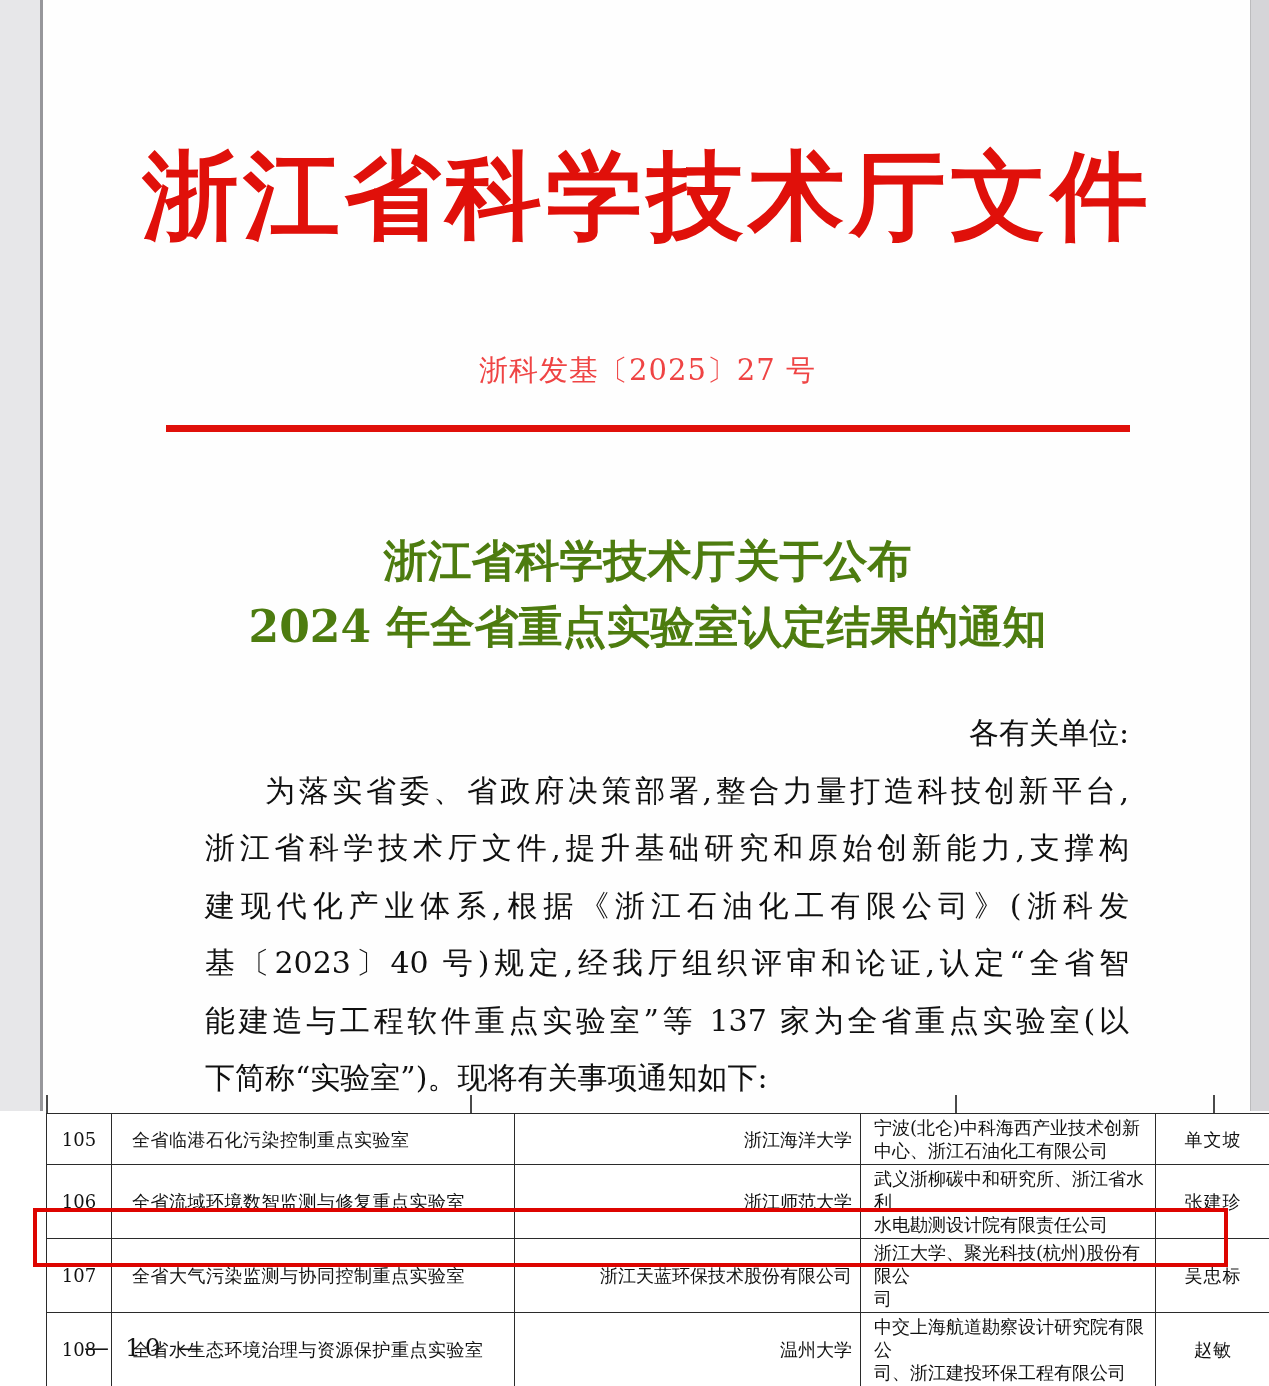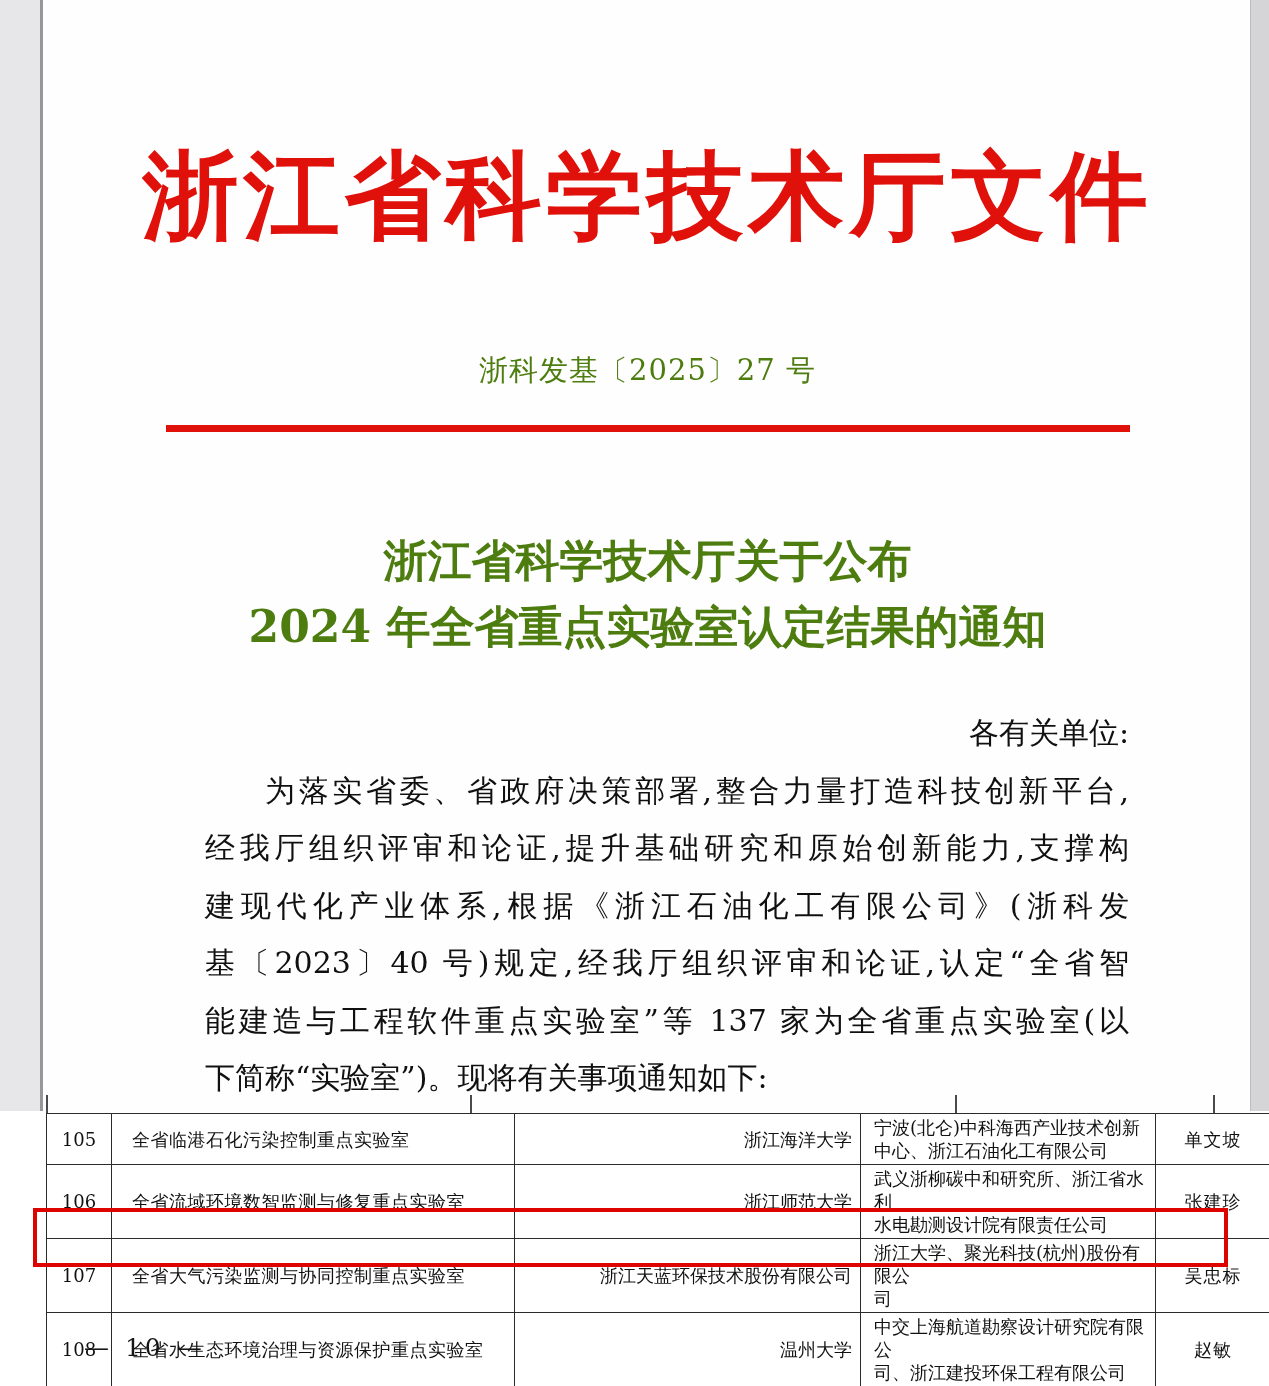--- a/index.html
+++ b/index.html
@@ -7,21 +7,21 @@
   body { font-family:"DejaVu Serif","Liberation Serif",serif; color:#1c1c1c; }
   .screen { position:relative; width:1269px; height:1386px; margin:0 auto; background:#ffffff; overflow:hidden; }
 
   
   .viewer-top { position:absolute; top:0; left:0; width:1269px; height:1111px; background:#fefefe; }
   .gutter-left { position:absolute; top:0; left:0; width:43px; height:1111px; background:#e7e7e9; border-right:3px solid #97979b; }
   .gutter-right { position:absolute; top:0; right:0; width:19px; height:1111px; background:#d5d5d8; border-left:1px solid #bcbcbe; }
   .page { position:absolute; top:0; left:46px; right:20px; height:1111px; background:#fefefe; }
 
   .red-title { padding-top:140px; text-align:center; font-size:96px; line-height:1.16; font-weight:bold; letter-spacing:5px; white-space:nowrap; }
-  .doc-number { margin-top:100px; text-align:center; font-size:29px; letter-spacing:1px; color:#4d7c0f; }
+  .doc-number { margin-top:100px; text-align:center; font-size:29px; letter-spacing:1px; color:#ef4444; }
   .red-rule { width:964px; height:7px; margin:34px auto 0 auto; }
   .notice-title { margin-top:96px; text-align:center; font-size:44px; font-weight:bold; line-height:66px; color:#4d7c0f; }
   .doc-body { margin:44px 120px 0 159px; font-size:30px; line-height:57.5px; color:#101010; }
   .salutation { text-align:right; }
   .body-line { text-align:justify; text-align-last:justify; }
   .body-line:first-child { text-indent:2em; }
   .body-line:last-child { text-align-last:left; }
 
   
   .sheet-bottom { position:absolute; top:1111px; left:0; width:1269px; height:275px; background:#ffffff; }
@@ -55,21 +55,21 @@
       <div class="red-rule" style="background:#e0100a;"></div>
       <div class="notice-title">
         <div>浙江省科学技术厅关于公布</div>
         <div>2024 年全省重点实验室认定结果的通知</div>
       </div>
       <div class="doc-body">
         <div class="salutation">各有关单位:</div>
         <div>
 
         <div class="body-line">为落实省委、省政府决策部署,整合力量打造科技创新平台,</div>
-            <div class="body-line">经我厅组织评审和论证,提升基础研究和原始创新能力,支撑构</div>
+            <div class="body-line">浙江省科学技术厅文件,提升基础研究和原始创新能力,支撑构</div>
             <div class="body-line">建现代化产业体系,根据《浙江石油化工有限公司》(浙科发</div>
             <div class="body-line">基〔2023〕40 号)规定,经我厅组织评审和论证,认定“全省智</div>
             <div class="body-line">能建造与工程软件重点实验室”等 137 家为全省重点实验室(以</div>
             <div class="body-line">下简称“实验室”)。现将有关事项通知如下:</div>
           </div>
       </div>
     </div>
   </div>
 
   <div class="sheet-bottom">

